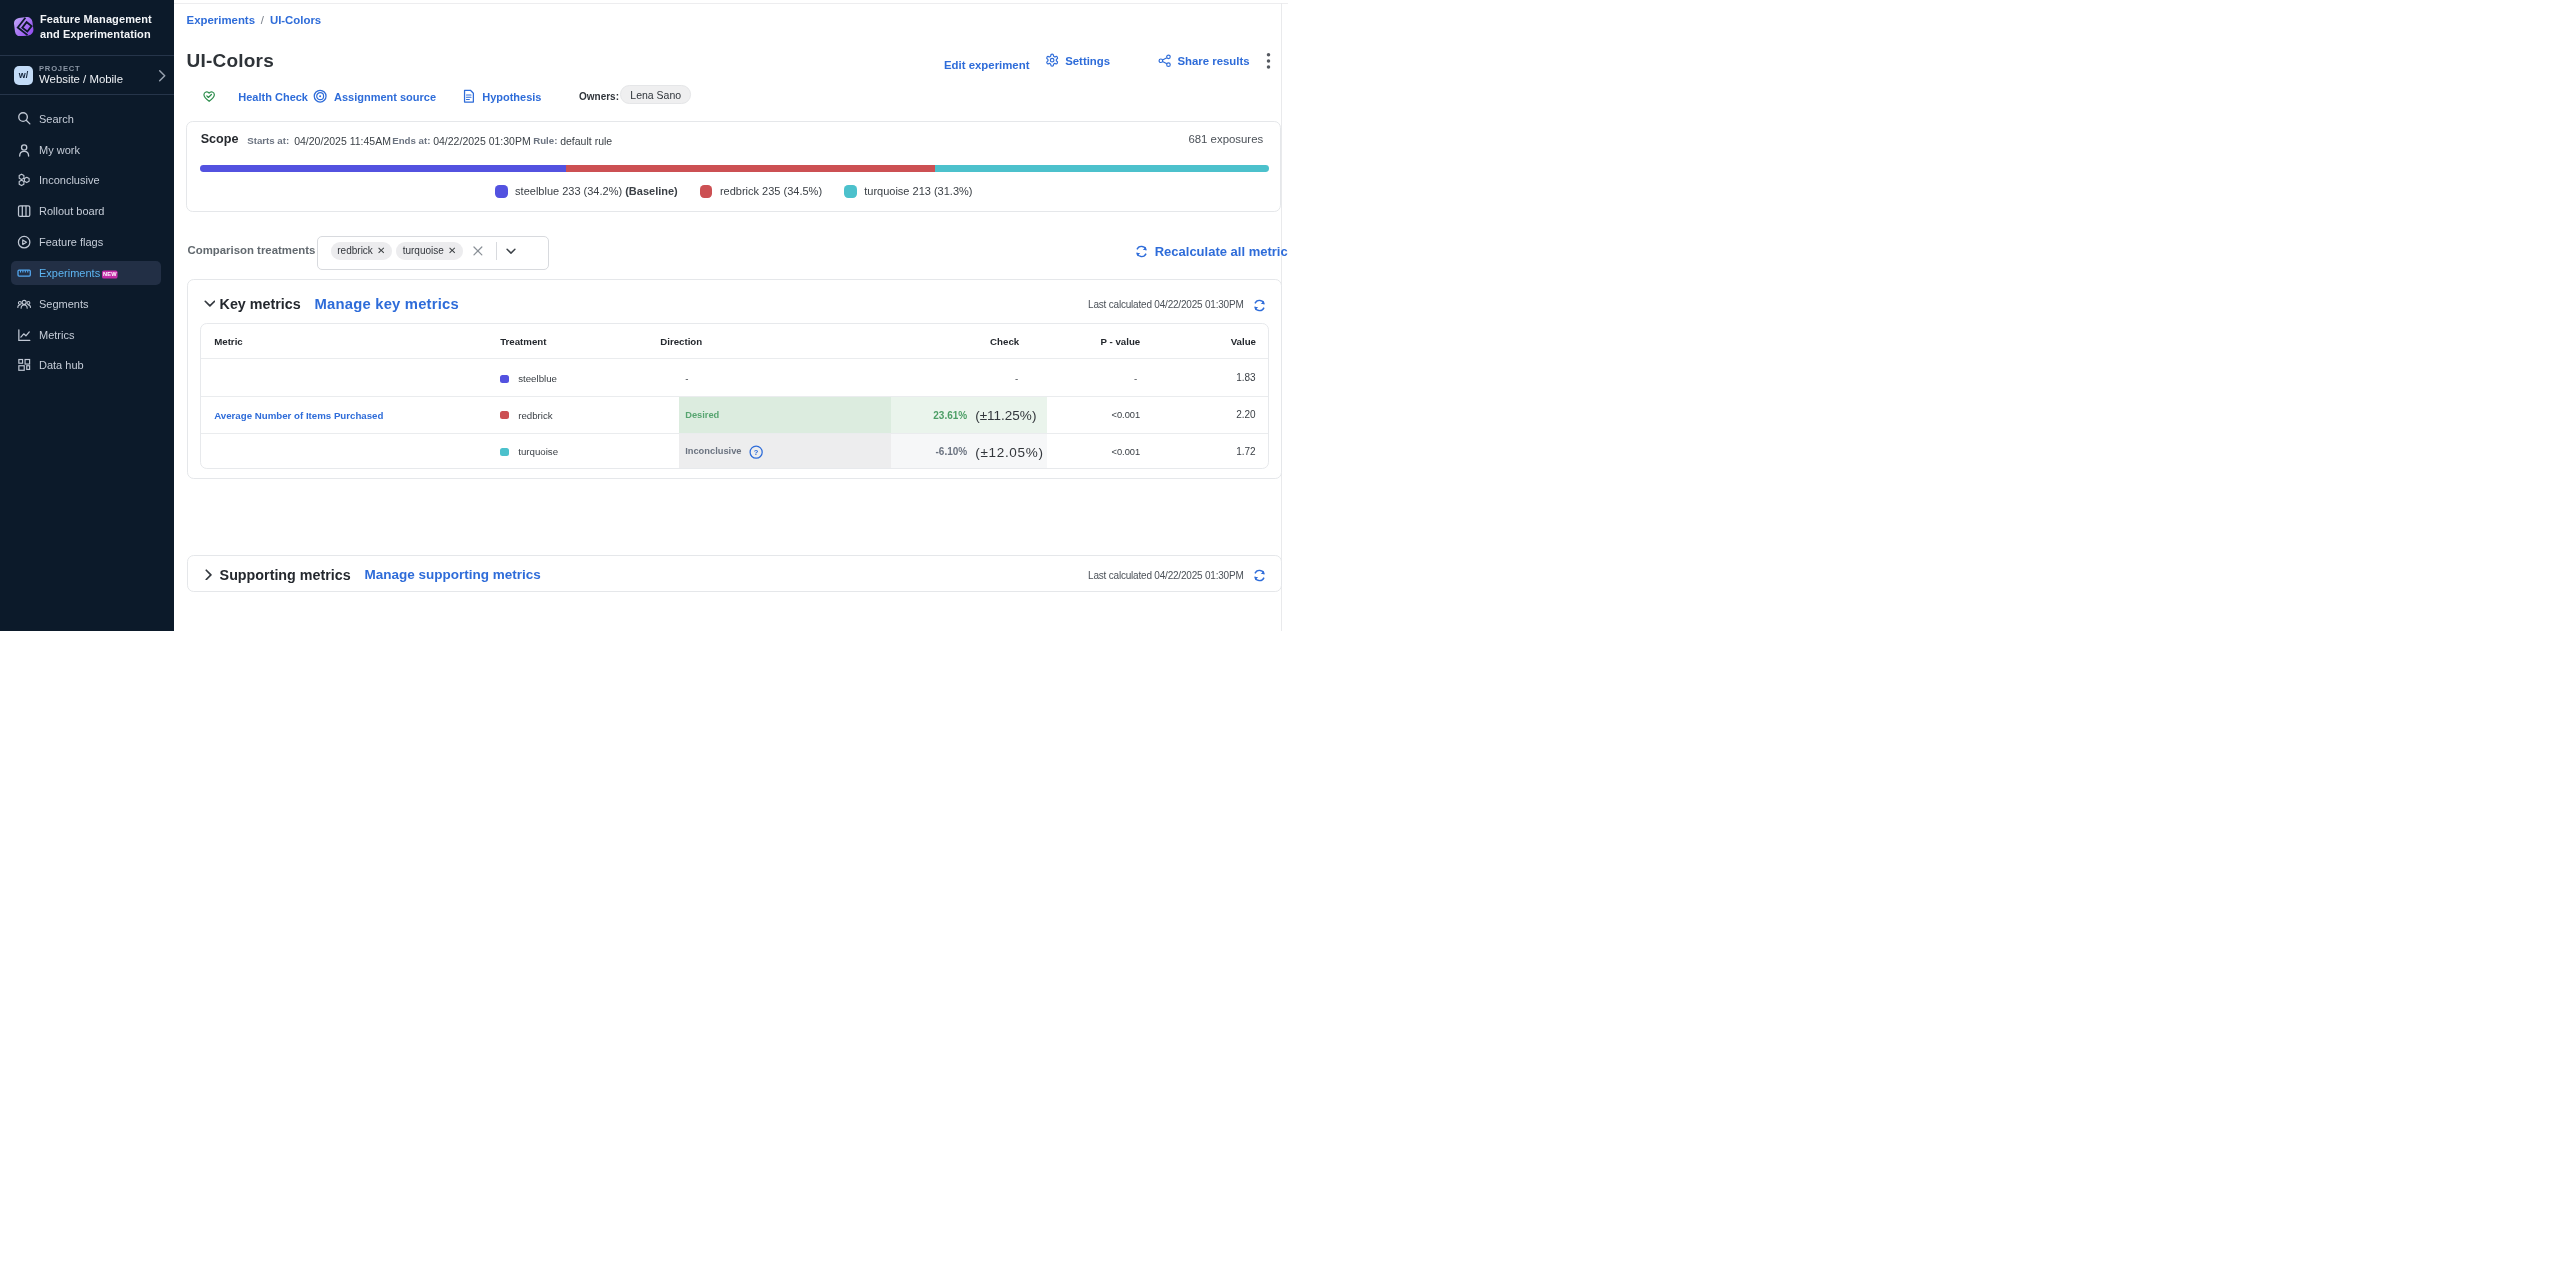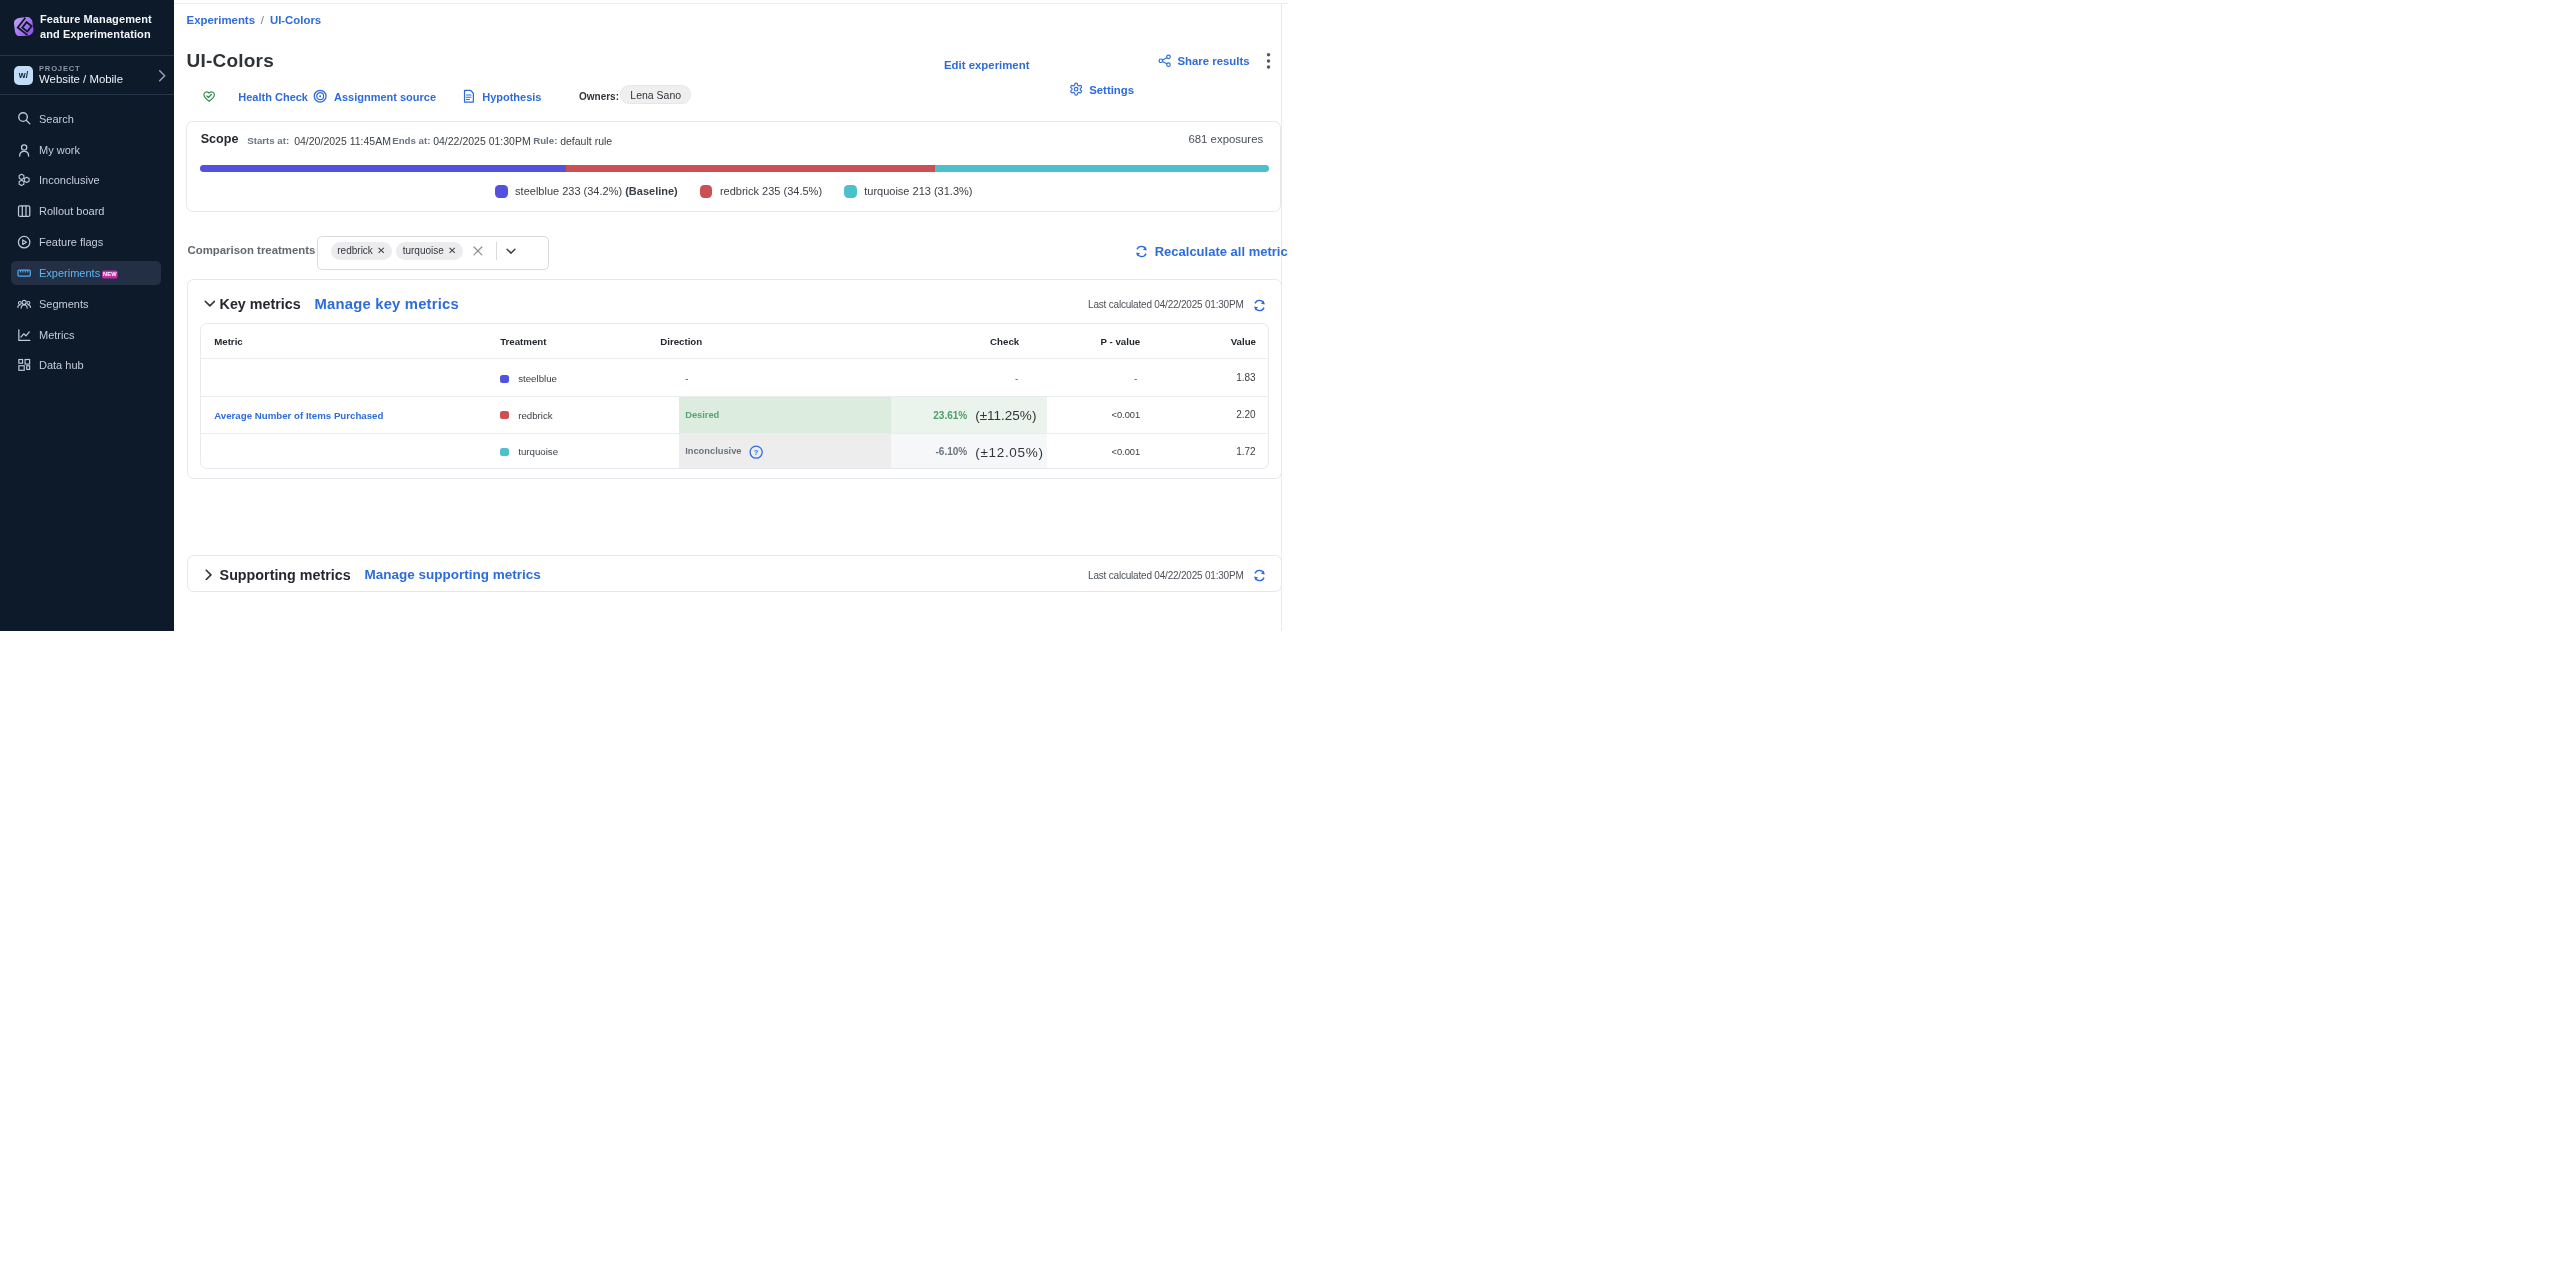--- a/index.html
+++ b/index.html
@@ -165,21 +165,21 @@
   <div class="abs" style="left:1107px; top:3px; width:0.8px; height:628px; background:#e9eaec;"></div>
   <div class="crumb"><span>Experiments</span><span class="sep">/</span><span>UI-Colors</span></div>
   <div class="title">UI-Colors</div>
 
   <div class="hact" style="left:770px;flex-direction:column;">
     <svg width="13.5" height="13.5" viewBox="0 0 16 16">
         <path d="M10.7 2.6 a1.7 1.7 0 0 1 2.4 2.4 L5.5 12.6 L2.4 13.4 L3.2 10.3 Z" stroke="#2e6cd9" stroke-width="1.5" fill="none" stroke-linejoin="round"></path>
       </svg>
     <span>Edit experiment</span>
     </div>
-  <div class="hact" style="left:895px;margin-top:29px;">
+  <div class="hact" style="left:871px;">
     <svg width="14.3" height="14.3" viewBox="0 0 24 24">
         <path d="M12.22 2h-.44a2 2 0 0 0-2 2v.18a2 2 0 0 1-1 1.73l-.43.25a2 2 0 0 1-2 0l-.15-.08a2 2 0 0 0-2.73.73l-.22.38a2 2 0 0 0 .73 2.73l.15.1a2 2 0 0 1 1 1.72v.51a2 2 0 0 1-1 1.74l-.15.09a2 2 0 0 0-.73 2.73l.22.38a2 2 0 0 0 2.73.73l.15-.08a2 2 0 0 1 2 0l.43.25a2 2 0 0 1 1 1.73V20a2 2 0 0 0 2 2h.44a2 2 0 0 0 2-2v-.18a2 2 0 0 1 1-1.73l.43-.25a2 2 0 0 1 2 0l.15.08a2 2 0 0 0 2.73-.73l.22-.39a2 2 0 0 0-.73-2.73l-.15-.08a2 2 0 0 1-1-1.74v-.5a2 2 0 0 1 1-1.74l.15-.09a2 2 0 0 0 .73-2.73l-.22-.38a2 2 0 0 0-2.73-.73l-.15.08a2 2 0 0 1-2 0l-.43-.25a2 2 0 0 1-1-1.73V4a2 2 0 0 0-2-2z" stroke="#2e6cd9" stroke-width="2" fill="none" stroke-linejoin="round"></path>
         <circle cx="12" cy="12" r="3" stroke="#2e6cd9" stroke-width="2" fill="none"></circle>
       </svg>
     <span>Settings</span>
     </div>
   <div class="hact" style="left:984px;">
     <svg width="13.5" height="13.5" viewBox="0 0 16 16">
         <g stroke="#2e6cd9" stroke-width="1.4" fill="none">
           <circle cx="3.4" cy="8" r="2.1"></circle>

